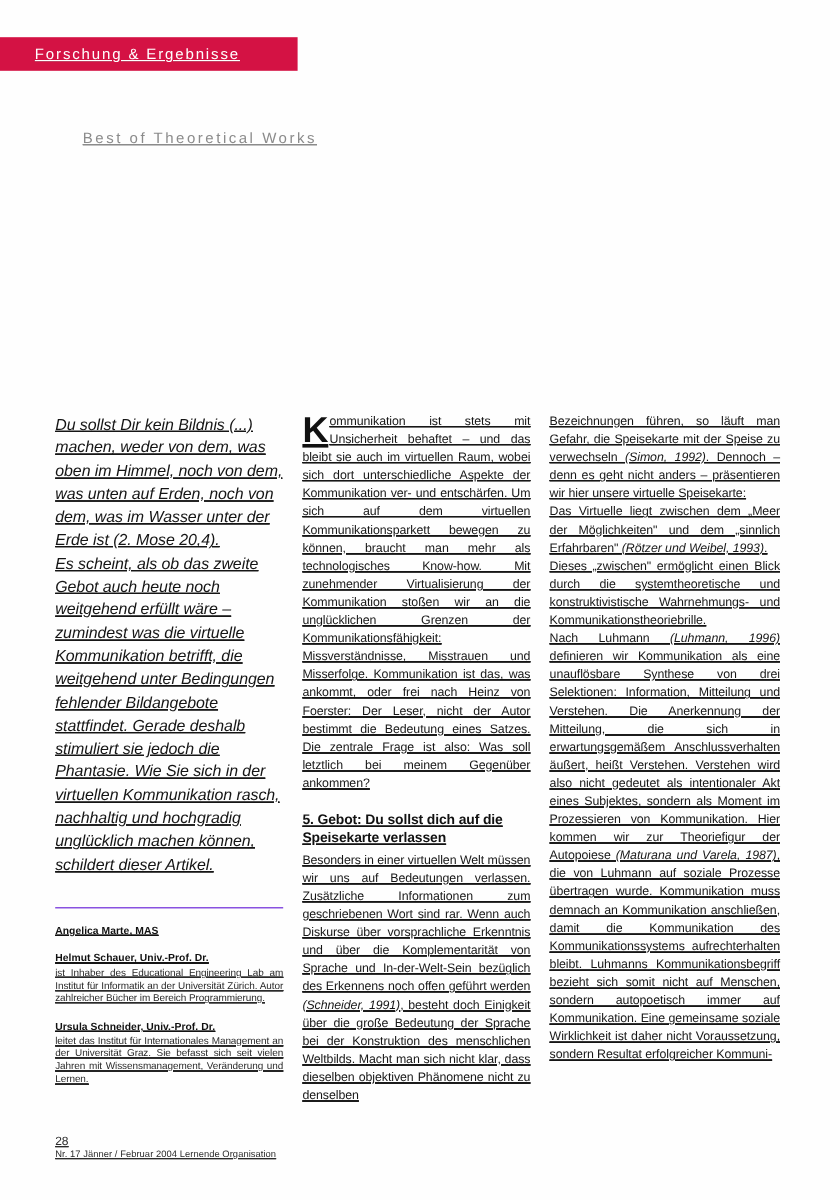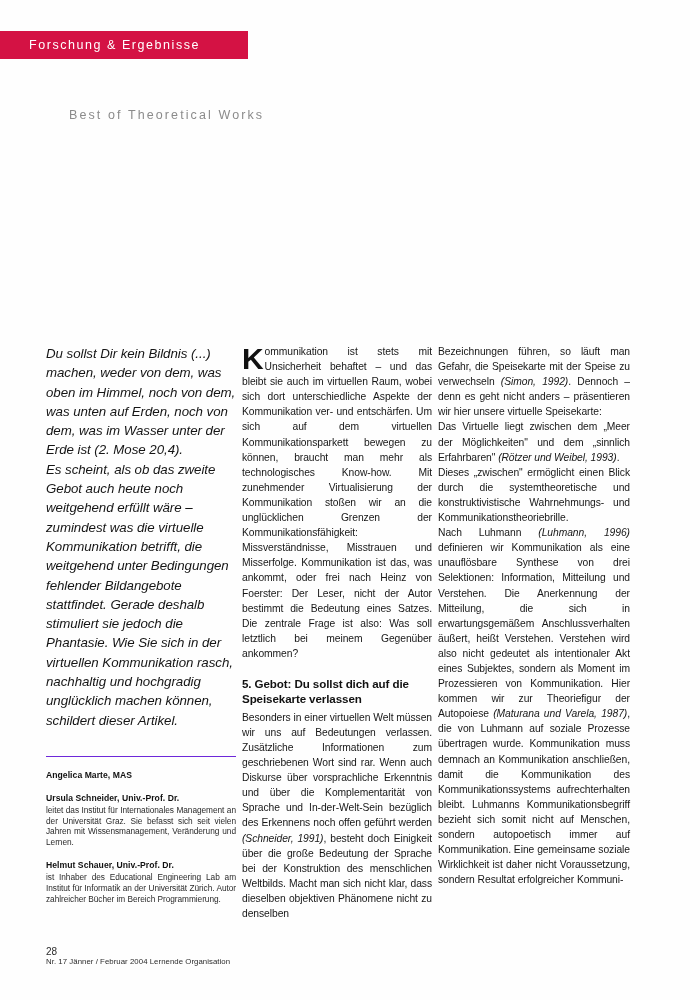--- a/index.html
+++ b/index.html
@@ -1,15 +1,15 @@
 <!DOCTYPE html>
 <html><head>
 <meta charset="utf-8">
 <style>
-  * { box-sizing: border-box; }
+  * { box-sizing: border-box; text-decoration: underline; }
   html, body {
     margin: 0;
     padding: 0;
     background: #ffffff;
   }
   body {
     width: 700px;
     height: 1000px;
     position: relative;
     font-family: "Liberation Sans", sans-serif;
@@ -81,21 +81,21 @@
   }
 
   
   .columns {
     position: absolute;
     left: 46px;
     top: 344px;
     width: 616px;
     height: 600px;
     display: flex;
-    gap: 6px;
+    gap: 16px;
   }
   .col {
     width: 190px;
     position: relative;
   }
   .col-3 { width: 192px; }
 
   
   .lead {
     font-style: italic;
@@ -203,27 +203,27 @@
 
     <div class="col">
       <p class="lead">Du sollst Dir kein Bildnis (...) machen, weder von dem, was oben im Himmel, noch von dem, was unten auf Erden, noch von dem, was im Wasser unter der Erde ist (2. Mose 20,4).</p>
       <p class="lead">Es scheint, als ob das zweite Gebot auch heute noch weitgehend erfüllt wäre – zumindest was die virtuelle Kommunikation betrifft, die weitgehend unter Bedingungen fehlender Bildangebote stattfindet. Gerade deshalb stimuliert sie jedoch die Phantasie. Wie Sie sich in der virtuellen Kommunikation rasch, nachhaltig und hochgradig unglücklich machen können, schildert dieser Artikel.</p>
 
       <div class="bios">
         <div class="bio">
           <div class="bio-name">Angelica Marte, MAS</div>
         </div>
         <div class="bio">
+          <div class="bio-name">Helmut Schauer, Univ.-Prof. Dr.</div>
+          <div class="bio-text">ist Inhaber des Educational Engineering Lab am Institut für Informatik an der Universität Zürich. Autor zahlreicher Bücher im Bereich Programmierung.</div>
+        </div>
+        <div class="bio">
           <div class="bio-name">Ursula Schneider, Univ.-Prof. Dr.</div>
           <div class="bio-text">leitet das Institut für Internationales Management an der Universität Graz. Sie befasst sich seit vielen Jahren mit Wissensmanagement, Veränderung und Lernen.</div>
         </div>
-        <div class="bio">
-          <div class="bio-name">Helmut Schauer, Univ.-Prof. Dr.</div>
-          <div class="bio-text">ist Inhaber des Educational Engineering Lab am Institut für Informatik an der Universität Zürich. Autor zahlreicher Bücher im Bereich Programmierung.</div>
-        </div>
       </div>
     </div>
 
     <div class="col">
       <p class="body-text dropcap-para"><span class="dropcap">K</span><span>ommunikation ist stets mit Unsicherheit behaftet – und das bleibt sie auch im virtuellen Raum, wobei sich dort unterschiedliche Aspekte der Kommunikation ver- und entschärfen. Um sich auf dem virtuellen Kommunikationsparkett bewegen zu können, braucht man mehr als technologisches Know-how. Mit zunehmender Virtualisierung der Kommunikation stoßen wir an die unglücklichen Grenzen der Kommunikationsfähigkeit: Missverständnisse, Misstrauen und Misserfolge. Kommunikation ist das, was ankommt, oder frei nach Heinz von Foerster: Der Leser, nicht der Autor bestimmt die Bedeutung eines Satzes. Die zentrale Frage ist also: Was soll letztlich bei meinem Gegenüber ankommen?</span></p>
 
       <h2 class="subhead">5. Gebot: Du sollst dich auf die Speisekarte verlassen</h2>
 
       <p class="body-text"><span>Besonders in einer virtuellen Welt müssen wir uns auf Bedeutungen verlassen. Zusätzliche Informationen zum geschriebenen Wort sind rar. Wenn auch Diskurse über vorsprachliche Erkenntnis und über die Komplementarität von Sprache und In-der-Welt-Sein bezüglich des Erkennens noch offen geführt werden </span><em>(Schneider, 1991)</em><span>, besteht doch Einigkeit über die große Bedeutung der Sprache bei der Konstruktion des menschlichen Weltbilds. Macht man sich nicht klar, dass dieselben objektiven Phänomene nicht zu denselben</span></p>
     </div>

